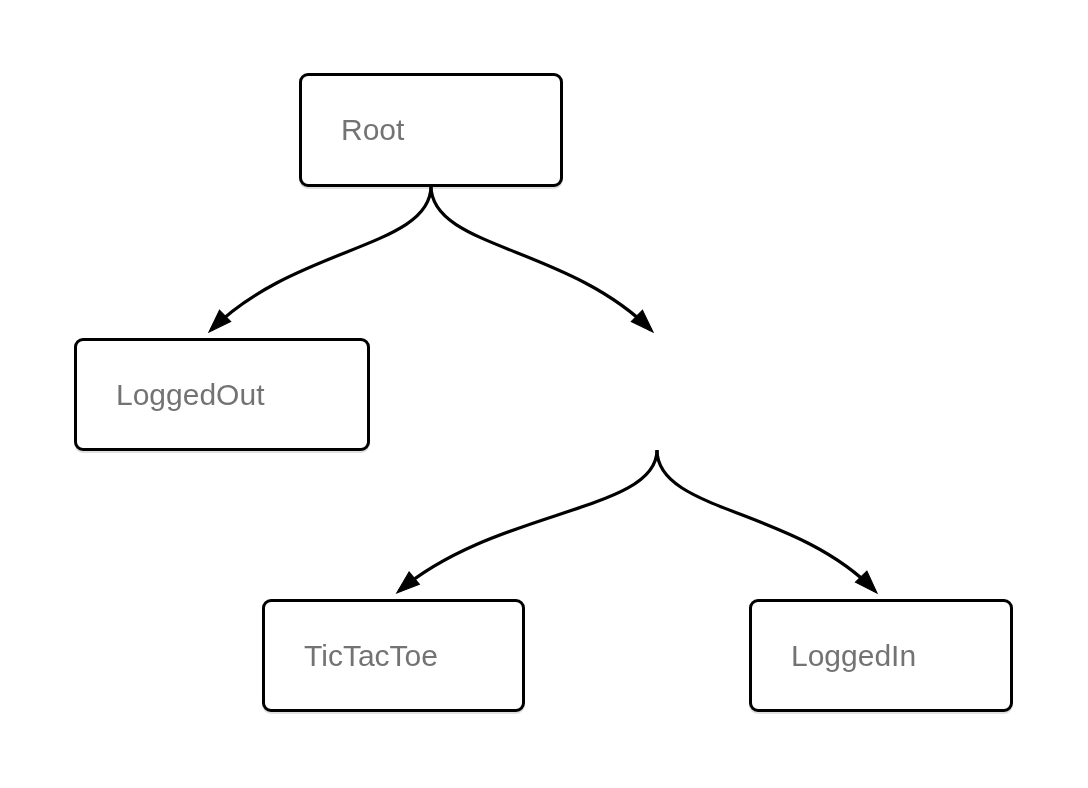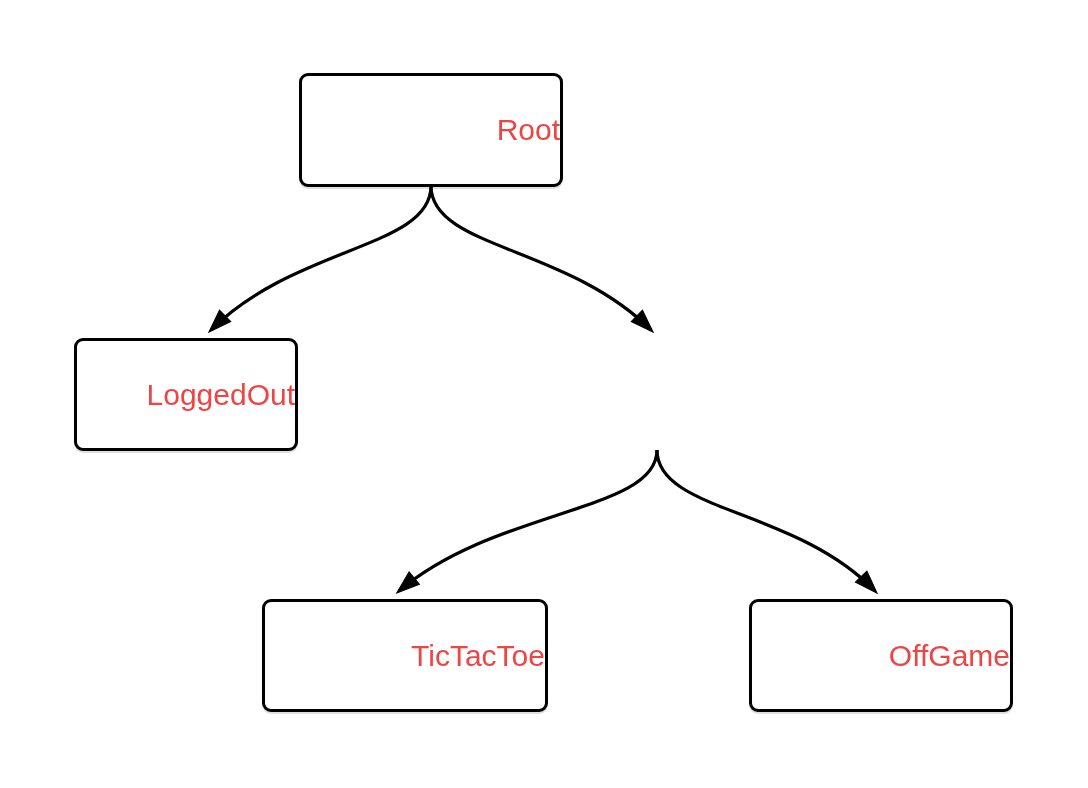--- a/index.html
+++ b/index.html
@@ -28,31 +28,31 @@
     stroke-width: 3.2;
   }
   .node {
     position: absolute;
     box-sizing: border-box;
     background: #ffffff;
     border: 3.4px solid #000000;
     border-radius: 9px;
     display: flex;
     align-items: center;
-    justify-content: flex-end;
+    justify-content: flex-start;
     font-size: 30px;
-    color: #ef4444;
+    color: #737373;
     white-space: nowrap;
     box-shadow: 0 2px 0 rgba(0,0,0,0.12);
     padding-left: 39px;
   }
   .node-root      { left: 299px; top: 73px;  width: 264px; height: 114px; }
-  .node-loggedout { left: 74px;  top: 338px; width: 224px; height: 113px; }
+  .node-loggedout { left: 74px;  top: 338px; width: 296px; height: 113px; }
   .node-loggedin  { left: 525px; top: 338px; width: 264px; height: 113px; }
-  .node-tictactoe { left: 262px; top: 599px; width: 286px; height: 113px; }
+  .node-tictactoe { left: 262px; top: 599px; width: 263px; height: 113px; }
   .node-offgame   { left: 749px; top: 599px; width: 264px; height: 113px; }
 </style>
 </head>
 <body>
 
 <div class="canvas">
 
   <svg class="edges" viewBox="0 0 1088 788" xmlns="http://www.w3.org/2000/svg">
     <defs>
       <marker id="arrowhead" markerUnits="userSpaceOnUse" markerWidth="28" markerHeight="22" refX="21" refY="9" orient="auto">
@@ -72,16 +72,16 @@
   <div class="node node-loggedout">
     <span>LoggedOut</span>
   </div>
 
 
   <div class="node node-tictactoe">
     <span>TicTacToe</span>
   </div>
 
   <div class="node node-offgame">
-    <span>OffGame</span>
+    <span>LoggedIn</span>
   </div>
 
 </div>
 
 </body></html>

